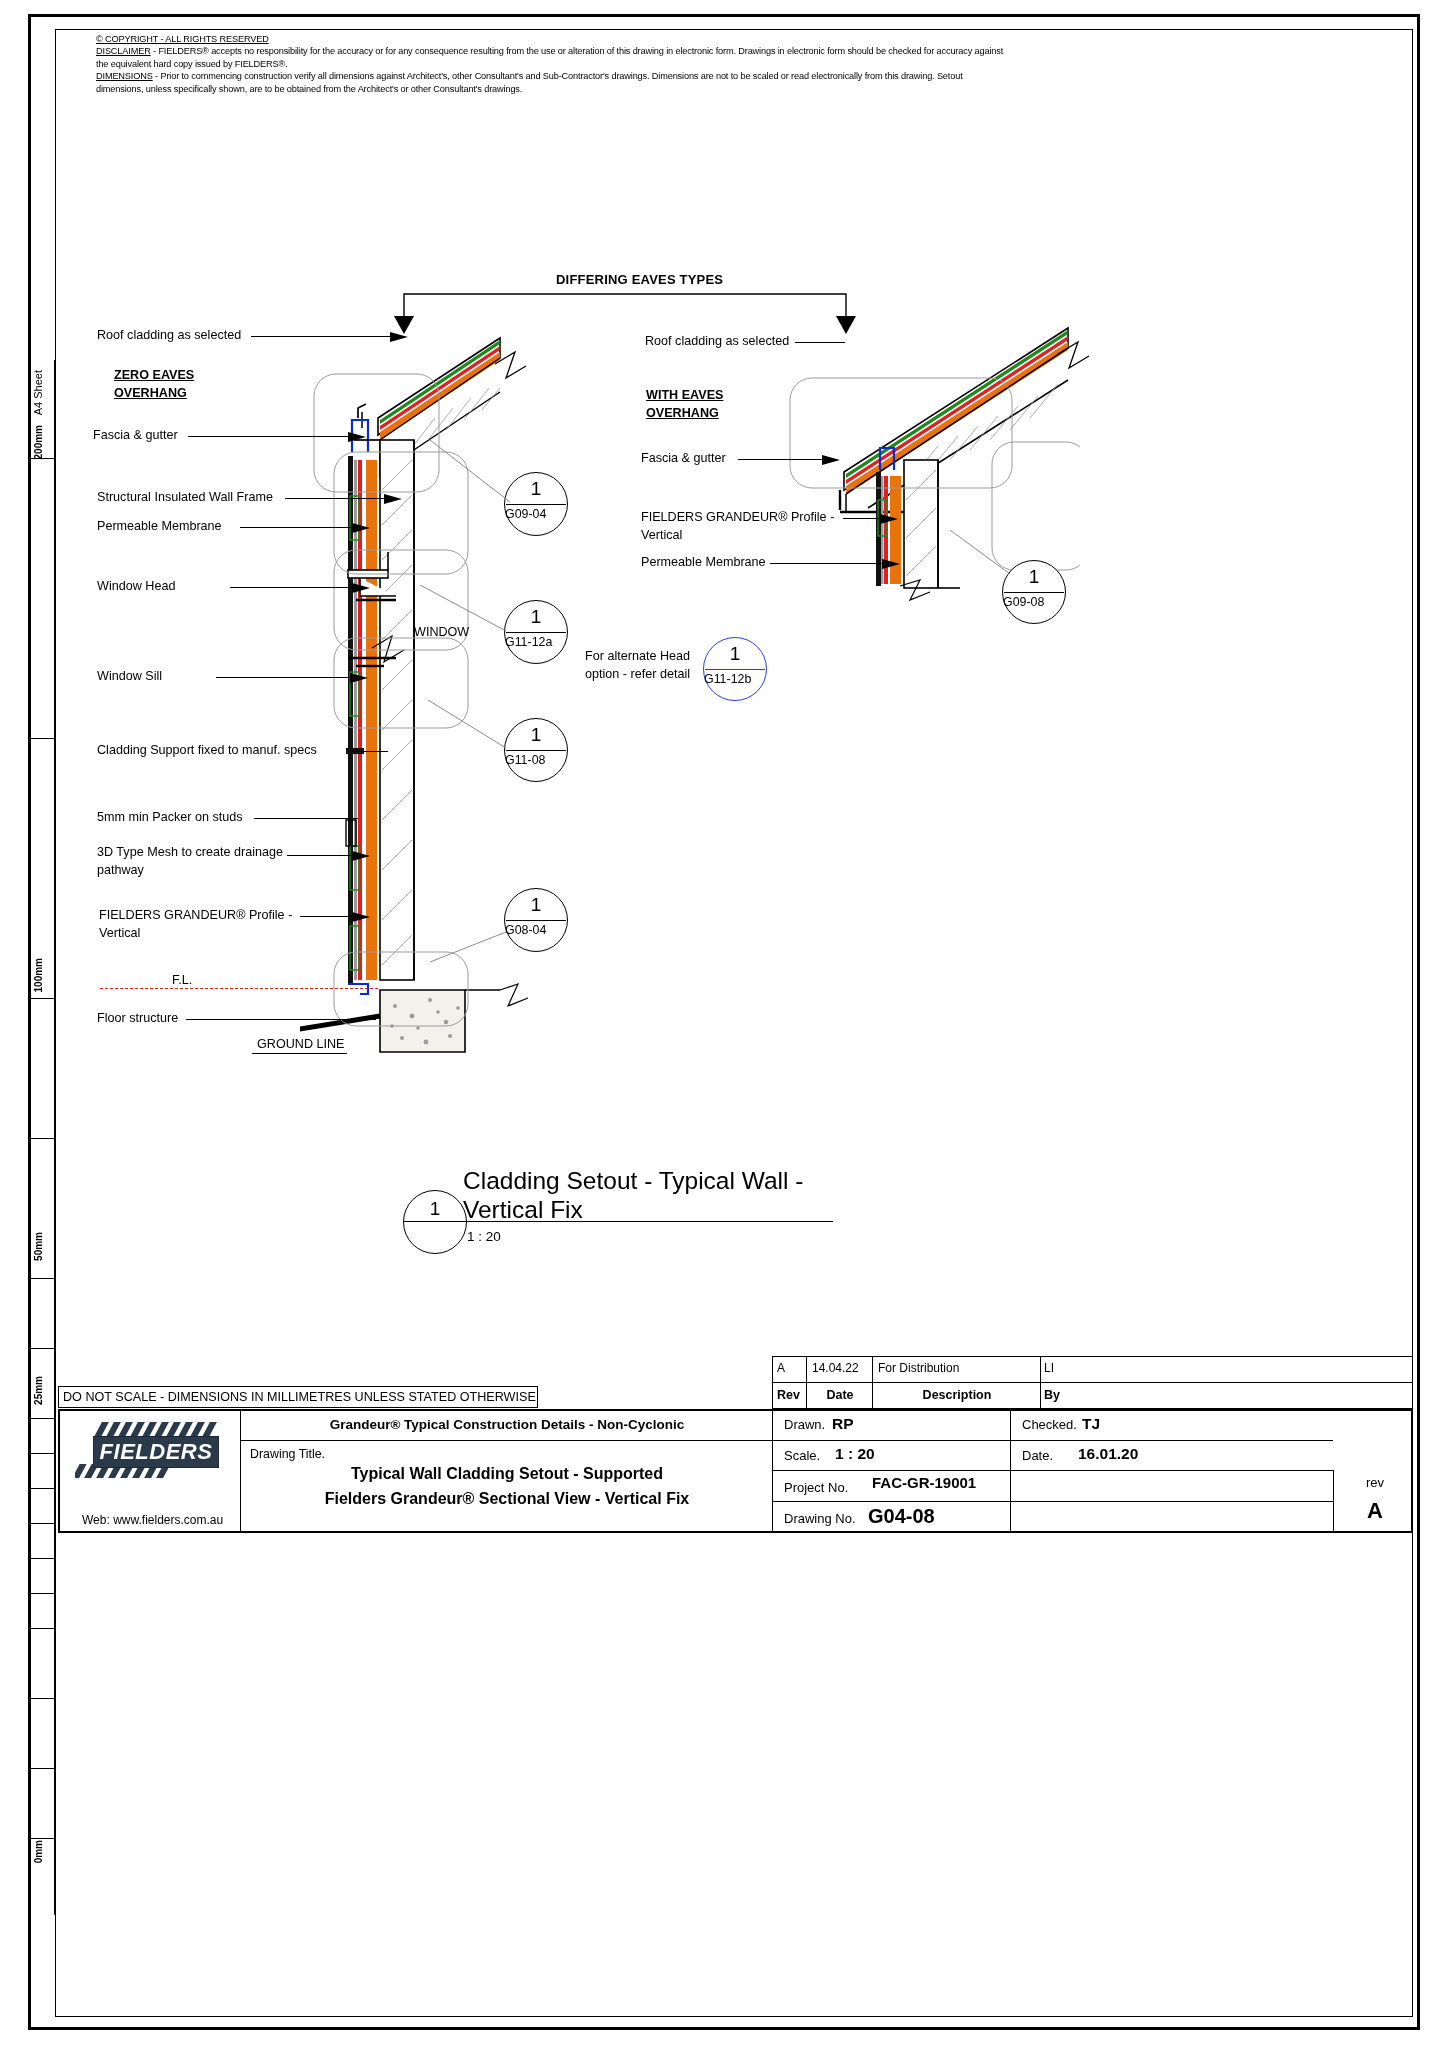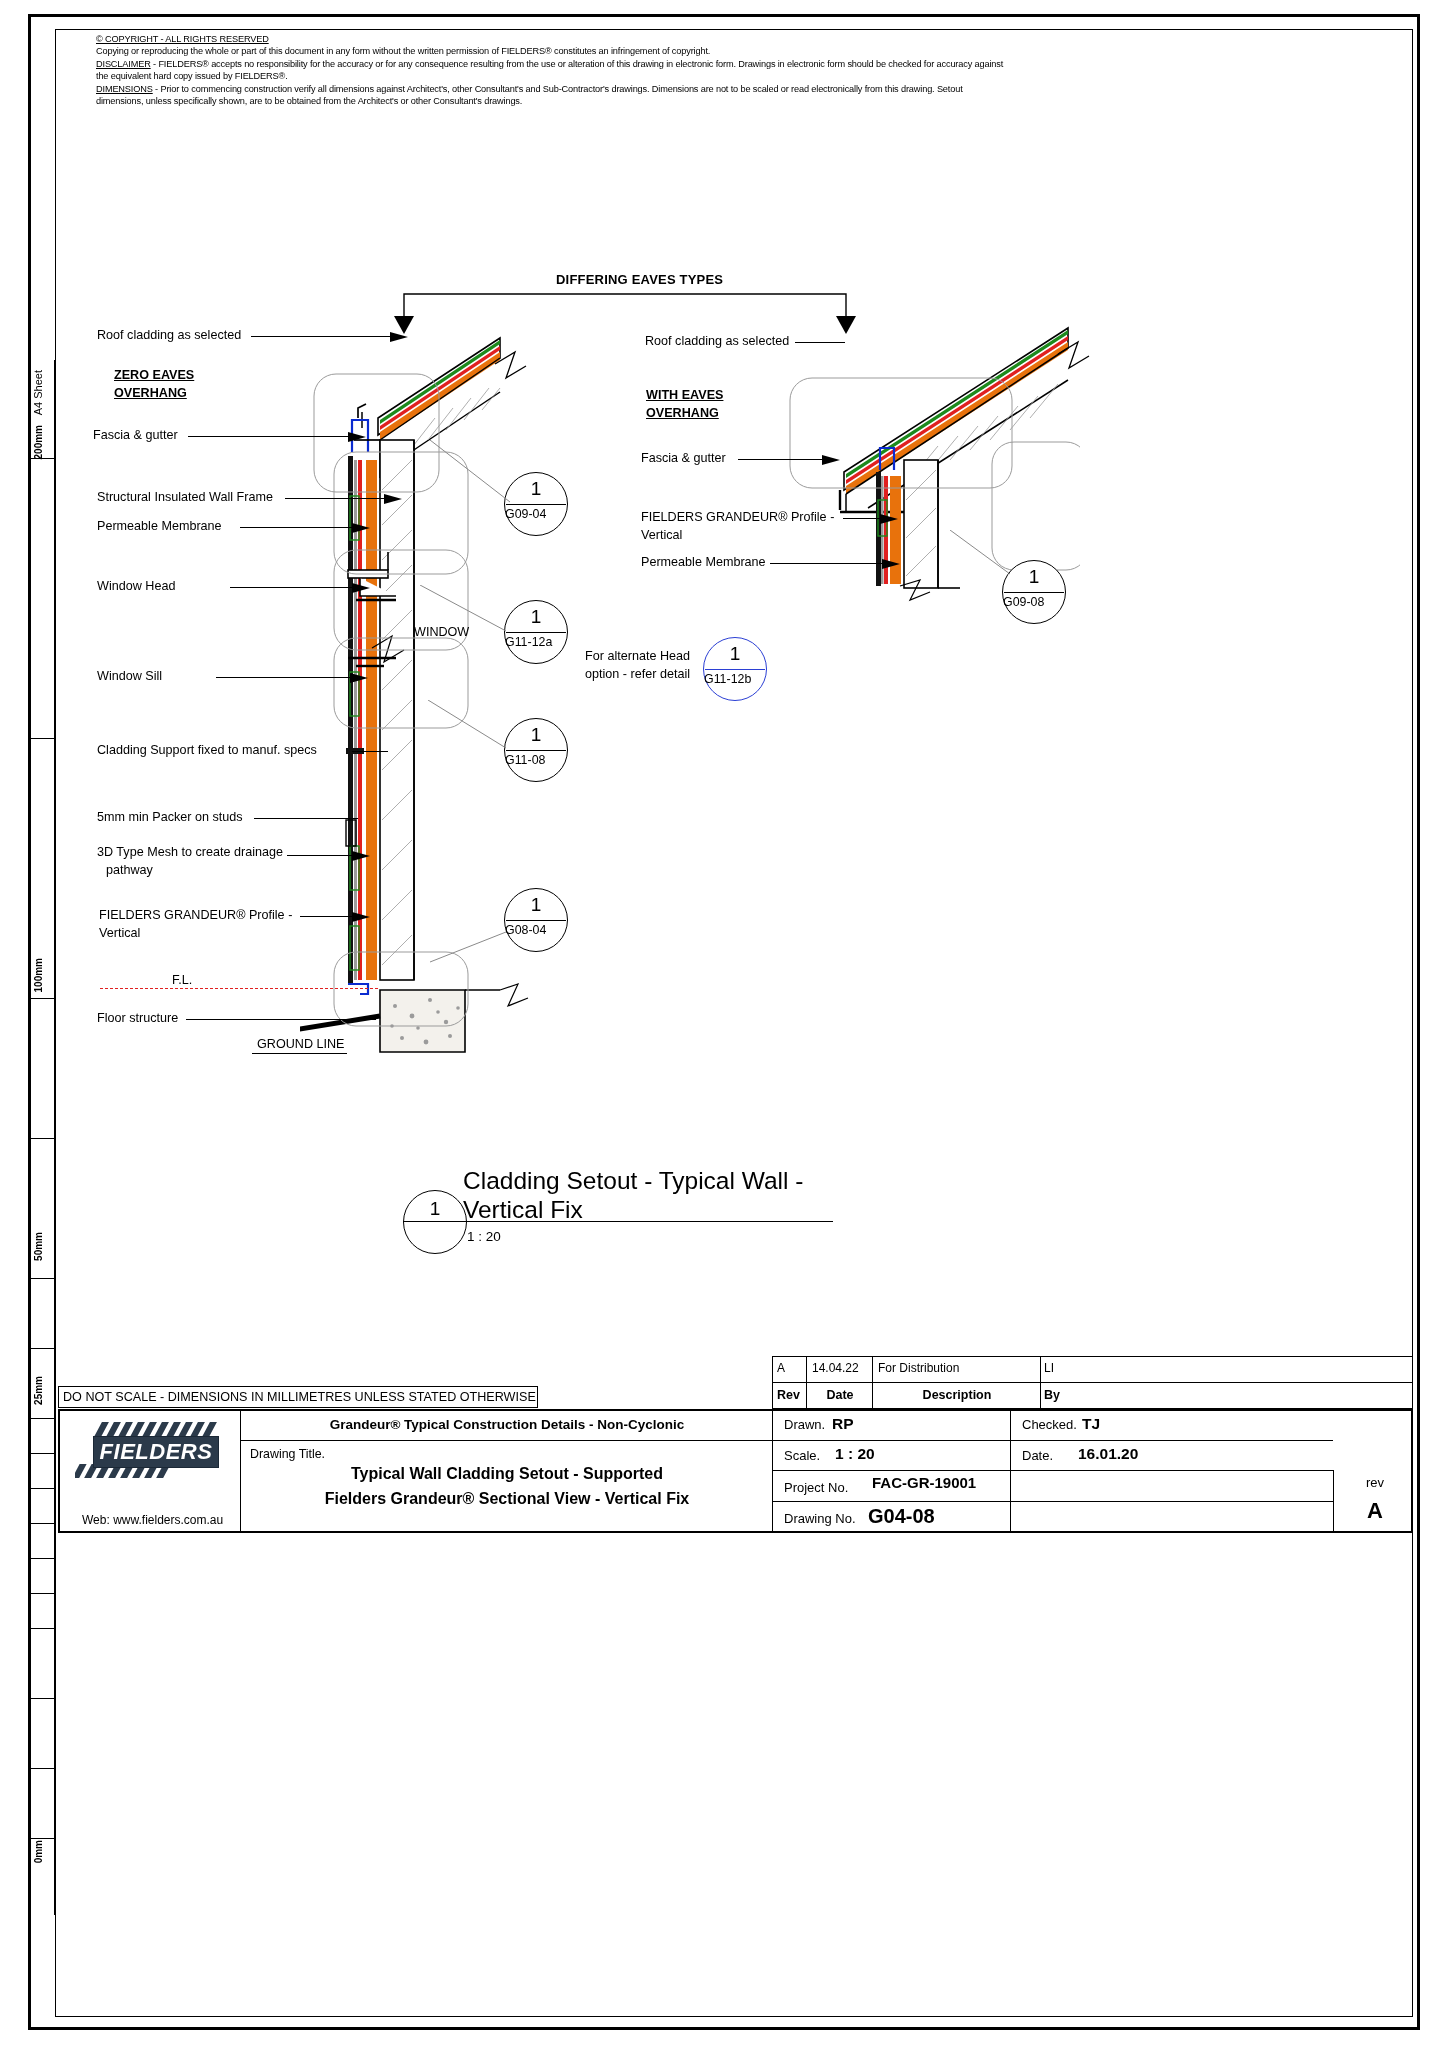--- a/index.html
+++ b/index.html
@@ -47,21 +47,20 @@
 </head>
 <body>
 
 <div id="sheet">
 
   <div class="abs outer-border"></div>
   <div class="abs inner-border"></div>
 
   <div class="abs disclaimer">
     <p><span class="u">© COPYRIGHT - ALL RIGHTS RESERVED</span></p>
-    <p><span>Copying or reproducing the whole or part of this document in any form without the written permission of FIELDERS® constitutes an infringement of copyright.</span></p>
     <p><span class="u">DISCLAIMER</span><span> - FIELDERS® accepts no responsibility for the accuracy or for any consequence resulting from the use or alteration of this drawing in electronic form.  Drawings in electronic form should be checked for accuracy against</span></p>
     <p><span>the equivalent hard copy issued by FIELDERS®.</span></p>
     <p><span class="u">DIMENSIONS</span><span> - Prior to commencing construction verify all dimensions against Architect's, other Consultant's and Sub-Contractor's drawings. Dimensions are not to be scaled or read electronically from this drawing. Setout</span></p>
     <p><span>dimensions, unless specifically shown, are to be obtained from the Architect's or other Consultant's drawings.</span></p>
   </div>
 
   <div class="abs" style="left:28px;top:360px;width:27px;height:1560px;">
 
     <div class="abs" style="left:0px;top:0px;width:27px;height:1555px;border-right:1.2px solid #000;box-sizing:border-box;"></div>
     <div class="abs" style="left:0px;top:98px;width:27px;border-top:1.2px solid #000;"></div>
@@ -320,21 +319,21 @@
       <path d="M0 4 L18 9 L0 14 Z" fill="#000"></path>
     </svg>
 
   <div class="abs lbl" style="left:97px;top:742px;">Cladding Support fixed to manuf. specs</div>
   <div class="abs ll" style="left:352px;top:751px;width:36px;"></div>
 
   <div class="abs lbl" style="left:97px;top:809px;">5mm min Packer on studs</div>
   <div class="abs ll" style="left:254px;top:818px;width:104px;"></div>
 
   <div class="abs lbl" style="left:97px;top:844px;">3D Type Mesh to create drainage</div>
-  <div class="abs lbl" style="left:106px;top:862px;">pathway</div>
+  <div class="abs lbl" style="left:97px;top:862px;">pathway</div>
   <div class="abs ll" style="left:287px;top:855px;width:70px;"></div>
   <svg class="abs" style="left:352px;top:847px;" width="20" height="18">
       <path d="M0 4 L18 9 L0 14 Z" fill="#000"></path>
     </svg>
 
   <div class="abs lbl" style="left:99px;top:907px;">FIELDERS GRANDEUR® Profile -</div>
   <div class="abs lbl" style="left:99px;top:925px;">Vertical</div>
   <div class="abs ll" style="left:300px;top:916px;width:58px;"></div>
   <svg class="abs" style="left:352px;top:908px;" width="20" height="18">
       <path d="M0 4 L18 9 L0 14 Z" fill="#000"></path>

